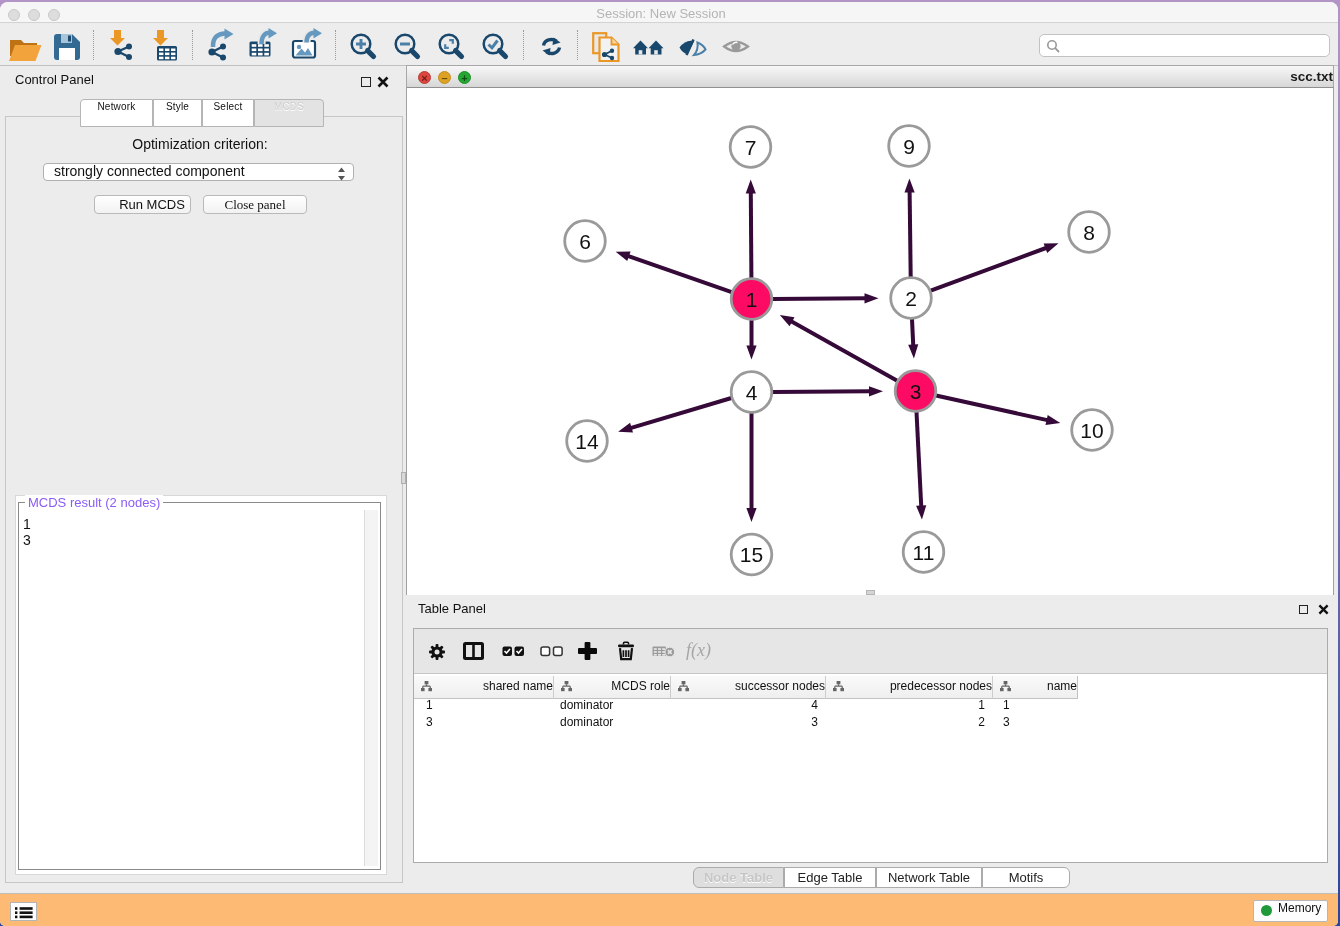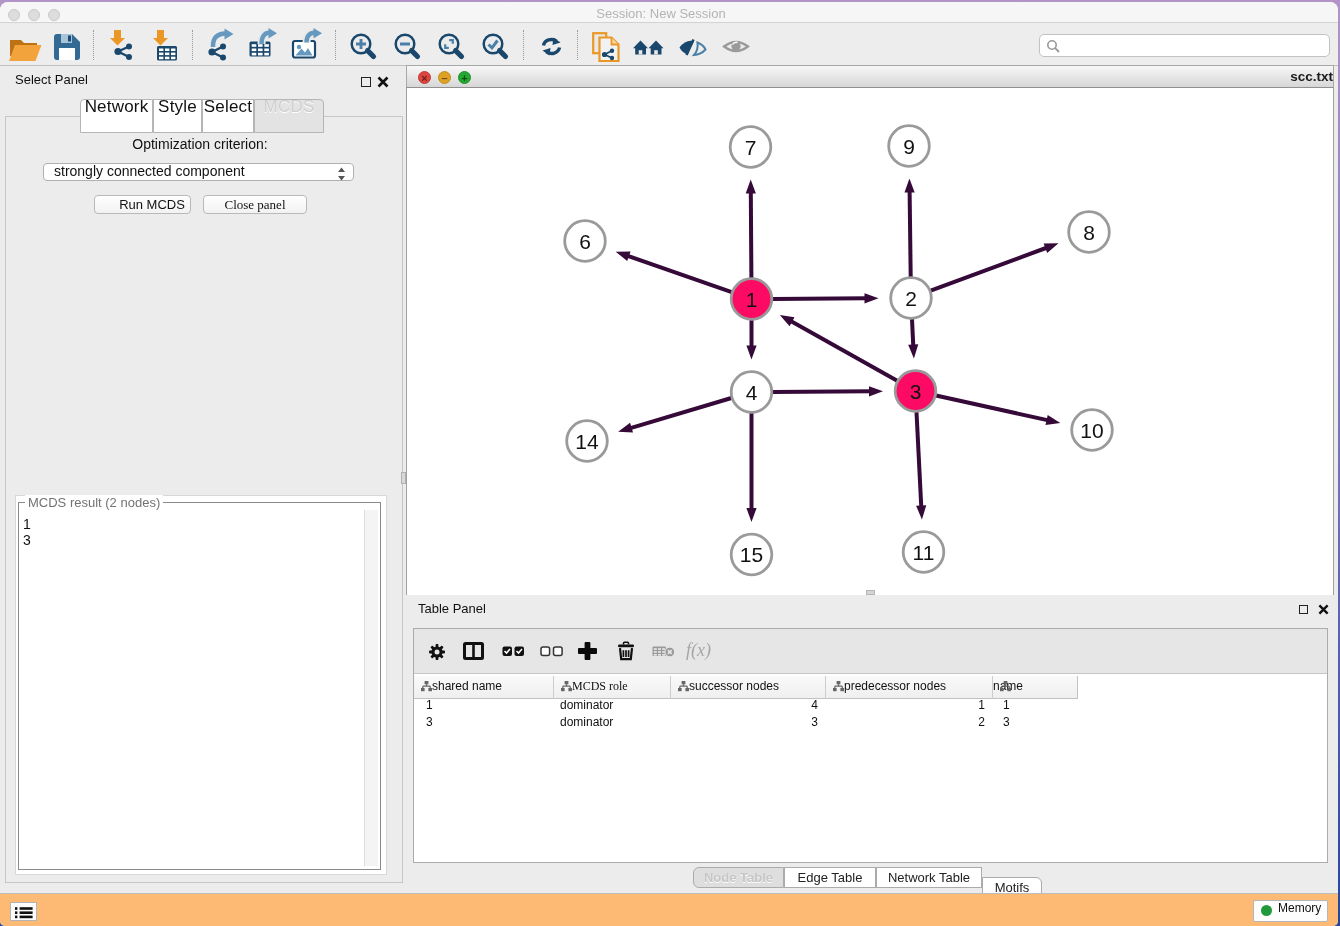--- a/index.html
+++ b/index.html
@@ -8,33 +8,33 @@
 #win{position:absolute;left:0;top:2px;width:1338px;height:924px;background:#ececec;border-radius:8px 8px 5px 5px;overflow:hidden;}
 #titlebar{position:absolute;left:0;top:0;width:1338px;height:21px;background:#f6f6f6;border-bottom:1px solid #d3d3d3;}
 .tl{position:absolute;top:7px;width:12px;height:12px;border-radius:50%;background:#dddddd;border:1px solid #c8c8c8;}
 #title{position:absolute;top:4px;left:0;width:1322px;text-align:center;font-size:13px;color:#b4b4b4;}
 #toolbar{position:absolute;left:0;top:22px;width:1338px;height:42px;background:#ededed;border-bottom:1px solid #c0c0c0;}
 .sep{position:absolute;top:6px;height:30px;width:0;border-left:1px dotted #9a9a9a;}
 #searchbox{position:absolute;left:1039px;top:10px;width:291px;height:23px;background:#fff;border:1px solid #c2c2c2;border-radius:5px;}
 
 #cp{position:absolute;left:0;top:64px;width:406px;height:827px;background:#ececec;}
 #cp-inner{position:absolute;left:5px;top:50px;width:398px;height:767px;border:1px solid #c6c6c6;background:#ececec;}
-.tab{position:absolute;top:33px;height:34px;background:#fff;border:1px solid #b5b5b5;font-size:17px;letter-spacing:0.2px;text-align:center;color:#111;line-height:13px;z-index:3;}
+.tab{position:absolute;top:33px;height:28px;background:#fff;border:1px solid #b5b5b5;font-size:10px;letter-spacing:0.2px;text-align:center;color:#111;line-height:13px;z-index:3;}
 .btn{position:absolute;height:19px;background:linear-gradient(#ffffff,#f2f2f2);border:1px solid #b9b9b9;border-radius:4px;font-size:13px;text-align:center;color:#111;line-height:18px;}
 
 #nw-title{position:absolute;left:406px;top:63px;width:928px;height:23px;background:linear-gradient(#f7f7f7,#d7d7d7);border:1px solid #a8a8a8;border-bottom:1px solid #909090;}
 #nw-canvas{position:absolute;left:406px;top:86px;width:928px;height:507px;background:#fff;border-left:1px solid #a0a0a0;border-right:1px solid #a0a0a0;}
 .light{position:absolute;top:5px;width:13px;height:13px;border-radius:50%;font-size:11px;font-weight:700;text-align:center;line-height:12px;color:rgba(0,0,0,0.55);}
 
 #tp{position:absolute;left:406px;top:594px;width:928px;height:297px;background:#ececec;}
 #tp-box{position:absolute;left:7px;top:32px;width:915px;height:235px;background:#fff;border:1px solid #ababab;}
 #tp-toolbar{position:absolute;left:0;top:0;width:913px;height:45px;background:#e6e6e6;border-bottom:1px solid #c6c6c6;}
 #thead{position:absolute;left:0;top:47px;width:664px;height:23px;background:linear-gradient(#fafafa,#efefef);border-bottom:1px solid #c2c2c2;border-right:1px solid #c2c2c2;}
 .hcell{position:absolute;top:0;height:23px;border-right:1px solid #cdcdcd;font-size:12px;color:#111;}
-.hlab{position:absolute;top:3px;left:18px;right:0;text-align:left;}
+.hlab{position:absolute;top:3px;left:18px;right:0;text-align:right;}
 .cell{position:absolute;font-size:12px;color:#111;}
 .btab{position:absolute;top:271px;height:21px;background:#fff;border:1px solid #ababab;font-size:13px;font-weight:400;color:#222;text-align:center;line-height:20px;}
 
 #status{position:absolute;left:0;top:891px;width:1338px;height:33px;background:#fdba74;border-top:1px solid #bdbdbd;}
 #membtn{position:absolute;right:10px;top:6px;width:75px;height:22px;background:#fdfdfd;border:1px solid #b6b6b6;border-radius:2px;font-size:12px;color:#111;}
 #listbtn{position:absolute;left:10px;top:8px;width:27px;height:19px;background:#fdfdfd;border:1px solid #b4b4b4;}
 svg{position:absolute;overflow:visible;}
 </style></head>
 <body>
 <div id="win">
@@ -170,21 +170,21 @@
     <div class="sep" style="left:577px"></div>
     <div id="searchbox">
         <svg style="left:6px;top:4px;" width="15" height="15" viewBox="0 0 15 15">
           <circle cx="6" cy="6" r="4.2" fill="none" stroke="#999" stroke-width="1.6"></circle>
           <path d="M9.2,9.2 L13,13" stroke="#999" stroke-width="1.8"></path>
         </svg>
       </div>
   </div>
 
   <div id="cp">
-    <div style="position:absolute;left:15px;top:6px;font-size:13px;color:#111;">Select Panel</div>
+    <div style="position:absolute;left:15px;top:6px;font-size:13px;color:#111;">Control Panel</div>
     <div style="position:absolute;left:361px;top:11px;width:10px;height:10px;border:1.5px solid #222;"></div>
     <svg style="left:377px;top:10px;" width="12" height="12" viewBox="0 0 12 12">
         <path d="M1.5 1.5 L10.5 10.5 M10.5 1.5 L1.5 10.5" stroke="#111" stroke-width="2.6"></path>
       </svg>
     <div class="tab" style="left:80px;width:73px;border-radius:4px 0 0 0;">Network</div>
     <div class="tab" style="left:153px;width:49px;">Style</div>
     <div class="tab" style="left:202px;width:52px;">Select</div>
     <div class="tab" style="left:254px;width:70px;border-radius:0 4px 0 0;background:#e3e3e3;color:#cfcfcf;text-shadow:0 1px 0 #fff;">MCDS</div>
     <div id="cp-inner"></div>
     <div style="position:absolute;left:0px;top:70px;width:400px;text-align:center;font-size:14px;color:#111;">Optimization criterion:</div>
@@ -192,21 +192,21 @@
       <span style="margin-left:10px;">strongly connected component</span>
       <svg style="right:7px;top:3px;left:auto;" width="9" height="14" viewBox="0 0 9 14">
           <path d="M4.5 0.5 L8 5 L1 5 Z M4.5 13.5 L8 9 L1 9 Z" fill="#555"></path>
         </svg>
     </div>
     <div class="btn" style="left:94px;top:129px;width:97px;padding-left:19px;">Run MCDS</div>
     <div class="btn" style="left:203px;top:129px;width:104px;font-family:Liberation Serif, serif;">Close panel</div>
 
     <div style="position:absolute;left:15px;top:429px;width:372px;height:380px;background:#fff;border:1px solid #d8d8d8;"></div>
     <div style="position:absolute;left:18px;top:436px;width:363px;height:368px;border:1px solid #8a8a8a;"></div>
-    <div style="position:absolute;left:25px;top:429px;background:#fff;padding:0 3px;font-size:13px;color:#737373;">MCDS result (2 nodes)</div>
+    <div style="position:absolute;left:25px;top:429px;background:#fff;padding:0 3px;font-size:13px;color:#8b5cf6;">MCDS result (2 nodes)</div>
     <div style="position:absolute;left:23px;top:450px;font-size:14px;color:#111;line-height:16px;">1<br>3</div>
     <div style="position:absolute;left:364px;top:444px;width:14px;height:356px;background:#f4f4f4;border-left:1px solid #dcdcdc;"></div>
   </div>
 
   <div id="nw-title">
     <div class="light" style="left:11px;background:#e0443e;border:1px solid #b53d36;">×</div>
     <div class="light" style="left:31px;background:#dea123;border:1px solid #c18f1c;">–</div>
     <div class="light" style="left:51px;background:#24a831;border:1px solid #1d9029;">+</div>
     <div style="position:absolute;top:3px;left:0;width:100%;text-align:right;font-size:13.5px;font-weight:600;color:#1a1a1a;">scc.txt</div>
   </div>
@@ -327,21 +327,21 @@
             <rect x="10.200000000000001" y="9.0" width="3" height="1.7" fill="#e6e6e6"></rect>
             <circle cx="17.8" cy="7" r="4.8" fill="#9a9a9a" stroke="#e6e6e6" stroke-width="1"></circle>
             <path d="M15.9,5.1 L19.7,8.9 M19.7,5.1 L15.9,8.9" stroke="#e6e6e6" stroke-width="1.6"></path>
           </svg>
         <span style="position:absolute;left:272px;top:11px;font-family:'Liberation Serif',serif;font-style:italic;font-size:18px;color:#a6a6a6;text-align:right;">f(x)</span>
         </div>
       <div id="thead">
         <div class="hcell" style="left:0;width:140px;">
             <span class="hlab">shared name</span>
           </div>
-        <div class="hcell" style="left:140px;width:117px;font-family:Liberation Serif, serif;">
+        <div class="hcell" style="left:140px;width:117px;">
             <span class="hlab">MCDS role</span>
           </div>
         <div class="hcell" style="left:257px;width:155px;">
             <span class="hlab">successor nodes</span>
           </div>
         <div class="hcell" style="left:412px;width:167px;">
             <span class="hlab">predecessor nodes</span>
           </div>
         <div class="hcell" style="left:579px;width:84px;border-right:none;">
             <span class="hlab" style="left:0;">name</span>
@@ -384,21 +384,21 @@
       <div class="cell" style="left:589px;top:69px;">1</div>
       <div class="cell" style="left:12px;top:85.5px;">3</div>
       <div class="cell" style="left:146px;top:85.5px;">dominator</div>
       <div class="cell" style="left:340px;top:85.5px;width:64px;text-align:right;">3</div>
       <div class="cell" style="left:500px;top:85.5px;width:71px;text-align:right;">2</div>
       <div class="cell" style="left:589px;top:85.5px;">3</div>
     </div>
     <div class="btab" style="left:287px;width:91px;border-radius:6px 0 0 6px;background:#dedede;color:#c6c6c6;text-shadow:0 1px 0 #fff;font-weight:600;">Node Table</div>
     <div class="btab" style="left:378px;width:92px;">Edge Table</div>
     <div class="btab" style="left:470px;width:106px;">Network Table</div>
-    <div class="btab" style="left:576px;width:60px;border-radius:0 6px 6px 0;margin-top:10px;">Motifs</div>
+    <div class="btab" style="left:576px;width:88px;border-radius:0 6px 6px 0;">Motifs</div>
   </div>
 
   <div id="status">
     <div id="listbtn">
         <svg style="left:4px;top:3px;" width="18" height="13" viewBox="0 0 18 13">
           <rect x="0" y="1.2" width="2.4" height="2.6" fill="#111"></rect>
           <rect x="4.6" y="1.2" width="13" height="2.6" fill="#111"></rect>
           <rect x="0" y="5.4" width="2.4" height="2.6" fill="#111"></rect>
           <rect x="4.6" y="5.4" width="13" height="2.6" fill="#111"></rect>
           <rect x="0" y="9.6" width="2.4" height="2.6" fill="#111"></rect>

